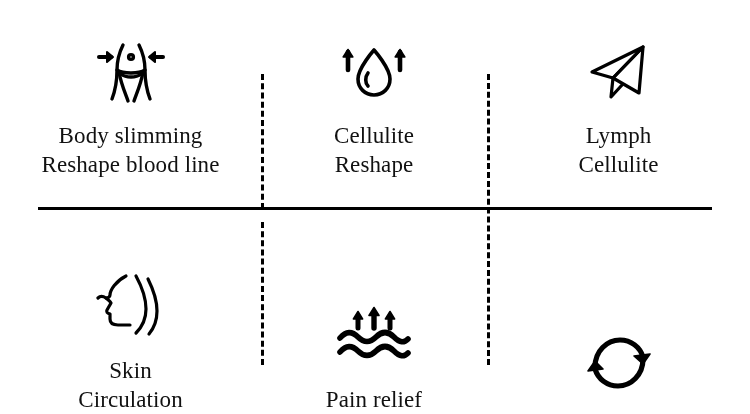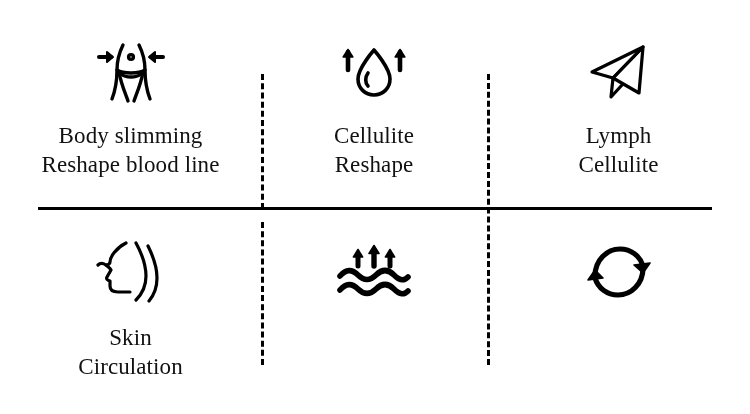--- a/index.html
+++ b/index.html
@@ -34,20 +34,21 @@
     flex-direction: column;
     align-items: center;
     justify-content: flex-start;
     box-sizing: border-box;
   }
   .cell.row-top {
     padding-top: 34px;
   }
   .cell.row-bottom {
     padding-top: 27px;
+    justify-content: flex-end;
   }
   .icon-wrap {
     width: 84px;
     height: 76px;
     display: flex;
     align-items: center;
     justify-content: center;
   }
   .cell.row-bottom .icon-wrap {
     height: 72px;
@@ -182,20 +183,21 @@
           <path d="M18.4 13 L23 5.5 L27.6 13 Z" fill="#000" stroke-width="1.6"></path>
           <path d="M39 22 L39 7" stroke-width="5.4"></path>
           <path d="M34 9.5 L39 1.5 L44 9.5 Z" fill="#000" stroke-width="1.6"></path>
           <path d="M55 22 L55 11" stroke-width="5"></path>
           <path d="M50.4 13 L55 5.5 L59.6 13 Z" fill="#000" stroke-width="1.6"></path>
           <path d="M5 32 C11 25, 17 25, 23 31 C29 37, 35 37, 41 31 C47 25, 53 25, 59 31 C65 37, 69 37, 73 33" stroke-width="5.6"></path>
           <path d="M5 46 C11 39, 17 39, 23 45 C29 51, 35 51, 41 45 C47 39, 53 39, 59 45 C65 51, 69 51, 73 47" stroke-width="5.6"></path>
         </svg>
       </div>
       <div class="label">
+        <span class="line">Pain relief</span>
       </div>
     </div>
 
     <div class="cell row-bottom">
       <div class="icon-wrap">
         <svg width="66" height="62" viewBox="0 0 66 62" fill="none" stroke="#000" stroke-width="5.2" stroke-linecap="butt" stroke-linejoin="round">
           <path d="M9 35 C9 19, 21 8, 34 8 C45 8, 54 15, 57 25"></path>
           <path d="M57 27 C57 43, 45 54, 32 54 C21 54, 12 47, 9 37"></path>
           <path d="M48 24 L57 32 L64 22 Z" fill="#000" stroke-width="1.6"></path>
           <path d="M2 39 L9 29 L17 37 Z" fill="#000" stroke-width="1.6"></path>

